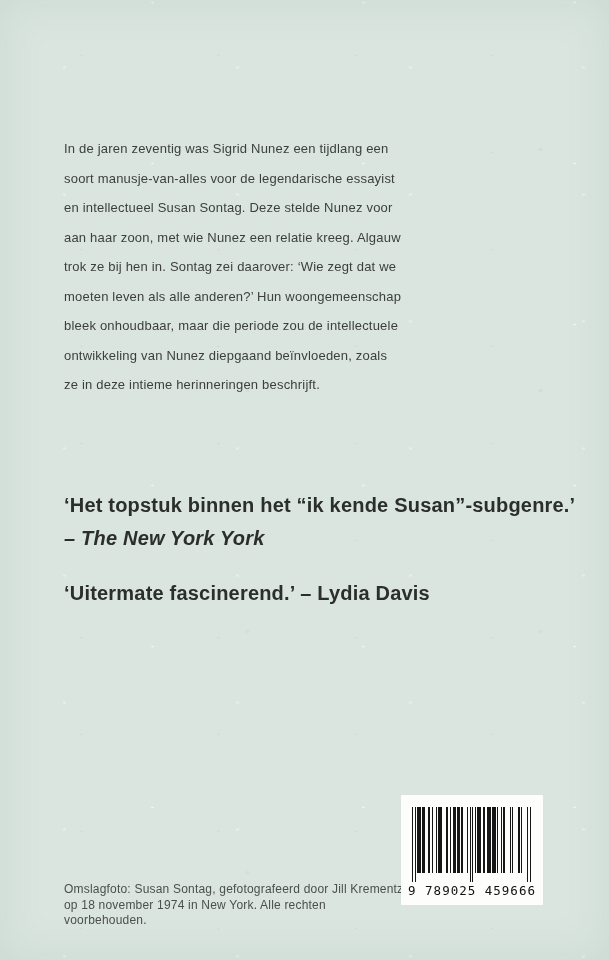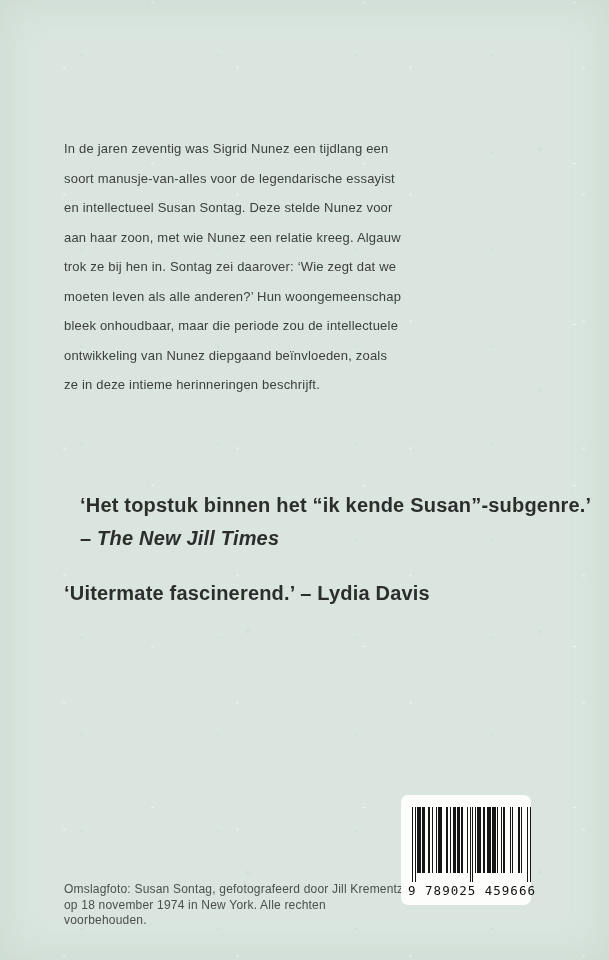--- a/index.html
+++ b/index.html
@@ -28,32 +28,32 @@
   .blurb{
     position:absolute;left:64px;top:134px;width:530px;
     font-size:13px;line-height:29.5px;letter-spacing:.2px;
     color:#3c3f3d;white-space:pre-line;
   }
   .quote{
     position:absolute;left:64px;width:530px;
     font-size:20px;line-height:33px;font-weight:bold;
     color:#2c2e2d;letter-spacing:.2px;
   }
-  .q1{top:489px;margin-left:16px;}
+  .q1{top:489px;}
   .q2{top:577px;}
   .q3{top:637px;}
   .attr-italic{font-style:italic;}
   .credits{
     position:absolute;left:64px;top:882px;width:340px;
     font-size:12px;line-height:15.5px;letter-spacing:.2px;
     color:#4b4f4d;white-space:pre-line;
   }
   .barcode-box{
-    position:absolute;left:401px;top:795px;width:130px;height:110px;
-    background:#fdfdfc;border-radius:7px;
+    position:absolute;left:401px;top:795px;width:142px;height:110px;
+    background:#fdfdfc;border-radius:1px;
   }
   .barcode-bars{
     position:absolute;left:11px;top:12px;width:120px;height:80px;
     display:flex;align-items:flex-start;
   }
   .bar{width:1.26px;height:66px;background:transparent;}
   .bar.on{background:#161616;}
   .bar.guard{height:75px;}
   .barcode-digits{
     position:absolute;left:0;bottom:7px;width:142px;
@@ -79,21 +79,21 @@
 en intellectueel Susan Sontag. Deze stelde Nunez voor
 aan haar zoon, met wie Nunez een relatie kreeg. Algauw
 trok ze bij hen in. Sontag zei daarover: ‘Wie zegt dat we
 moeten leven als alle anderen?’ Hun woongemeenschap
 bleek onhoudbaar, maar die periode zou de intellectuele
 ontwikkeling van Nunez diepgaand beïnvloeden, zoals
 ze in deze intieme herinneringen beschrijft.</div>
 
   <div class="quote q1">
     <div>‘Het topstuk binnen het “ik kende Susan”-subgenre.’</div>
-    <div class="attr-italic">– The New Jill Times</div>
+    <div class="attr-italic">– The New York York</div>
   </div>
 
   <div class="quote q2">
     <div>‘Uitermate fascinerend.’ – Lydia Davis</div>
   </div>
 
 
   <div class="credits">Omslagfoto: Susan Sontag, gefotografeerd door Jill Krementz
 op 18 november 1974 in New York. Alle rechten voorbehouden.</div>
 

